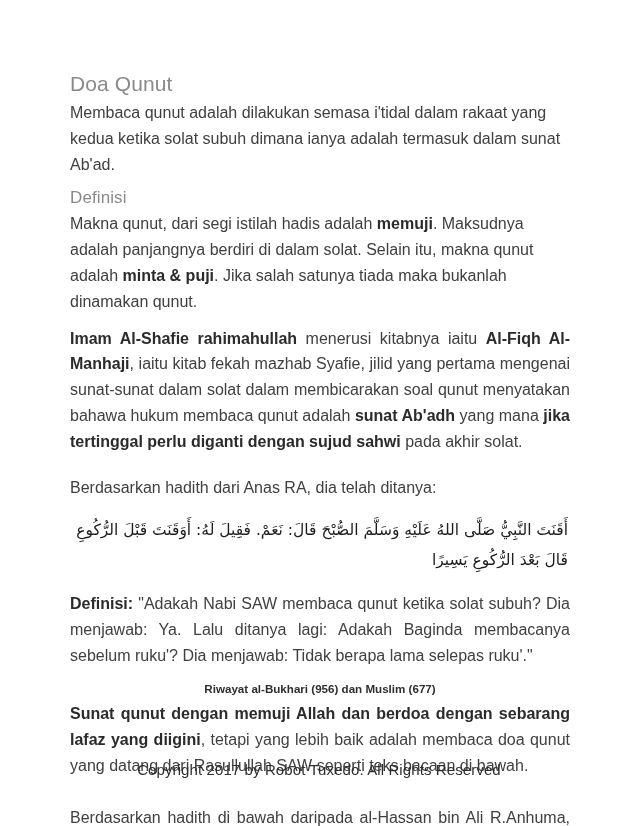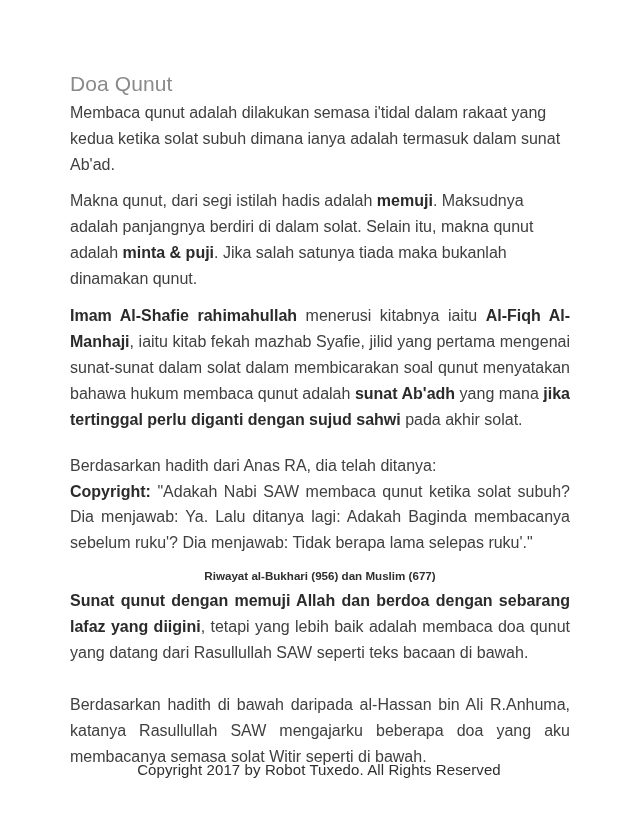--- a/index.html
+++ b/index.html
@@ -119,32 +119,37 @@
 
 <div class="page">
 
   <div class="content">
 
     <h1 class="doc-title">Doa Qunut</h1>
 
     <p class="body">Membaca qunut adalah dilakukan semasa i'tidal dalam rakaat yang kedua ketika solat subuh dimana ianya adalah termasuk dalam sunat Ab'ad.</p>
 
 
+    <h2 class="section-heading">Definisi</h2>
 
     <p class="body"><span>Makna qunut, dari segi istilah hadis adalah </span><b>memuji</b><span>. Maksudnya adalah panjangnya berdiri di dalam solat. Selain itu, makna qunut adalah </span><b>minta &amp; puji</b><span>. Jika salah satunya tiada maka bukanlah dinamakan qunut.</span></p>
 
 
     <p class="body justify"><b>Imam Al-Shafie rahimahullah</b><span> menerusi kitabnya iaitu </span><b>Al-Fiqh Al-Manhaji</b><span>, iaitu kitab fekah mazhab Syafie, jilid yang pertama mengenai sunat-sunat dalam solat dalam membicarakan soal qunut menyatakan bahawa hukum membaca qunut adalah </span><b>sunat Ab'adh</b><span> yang mana </span><b>jika tertinggal perlu diganti dengan sujud sahwi</b><span> pada akhir solat.</span></p>
 
     <div class="gap-small"></div>
 
     <p class="body tight">Berdasarkan hadith dari Anas RA, dia telah ditanya:</p>
 
+    <div class="arabic-block">
+      <span class="arabic-line line-1">أَقَنَتَ النَّبِيُّ صَلَّى اللهُ عَلَيْهِ وَسَلَّمَ الصُّبْحَ قَالَ: نَعَمْ. فَقِيلَ لَهُ: أَوَقَنَتَ قَبْلَ الرُّكُوعِ</span>
+      <span class="arabic-line line-2">قَالَ بَعْدَ الرُّكُوعِ يَسِيرًا</span>
+    </div>
 
-    <p class="body justify"><b>Copyright:</b><span> "Adakah Nabi SAW membaca qunut ketika solat subuh? Dia menjawab: Ya. Lalu ditanya lagi: Adakah Baginda membacanya sebelum ruku'? Dia menjawab: Tidak berapa lama selepas ruku'."</span></p>
+    <p class="body justify"><b>Definisi:</b><span> "Adakah Nabi SAW membaca qunut ketika solat subuh? Dia menjawab: Ya. Lalu ditanya lagi: Adakah Baginda membacanya sebelum ruku'? Dia menjawab: Tidak berapa lama selepas ruku'."</span></p>
 
     <p class="attribution">Riwayat al-Bukhari (956) dan Muslim (677)</p>
 
     <p class="body justify"><b>Sunat qunut dengan memuji Allah dan berdoa dengan sebarang lafaz yang diigini</b><span>, tetapi yang lebih baik adalah membaca doa qunut yang datang dari Rasullullah SAW seperti teks bacaan di bawah.</span></p>
 
     <div class="gap-medium"></div>
 
     <p class="body justify">Berdasarkan hadith di bawah daripada al-Hassan bin Ali R.Anhuma, katanya Rasullullah SAW mengajarku beberapa doa yang aku membacanya semasa solat Witir seperti di bawah.</p>
 
   </div>

